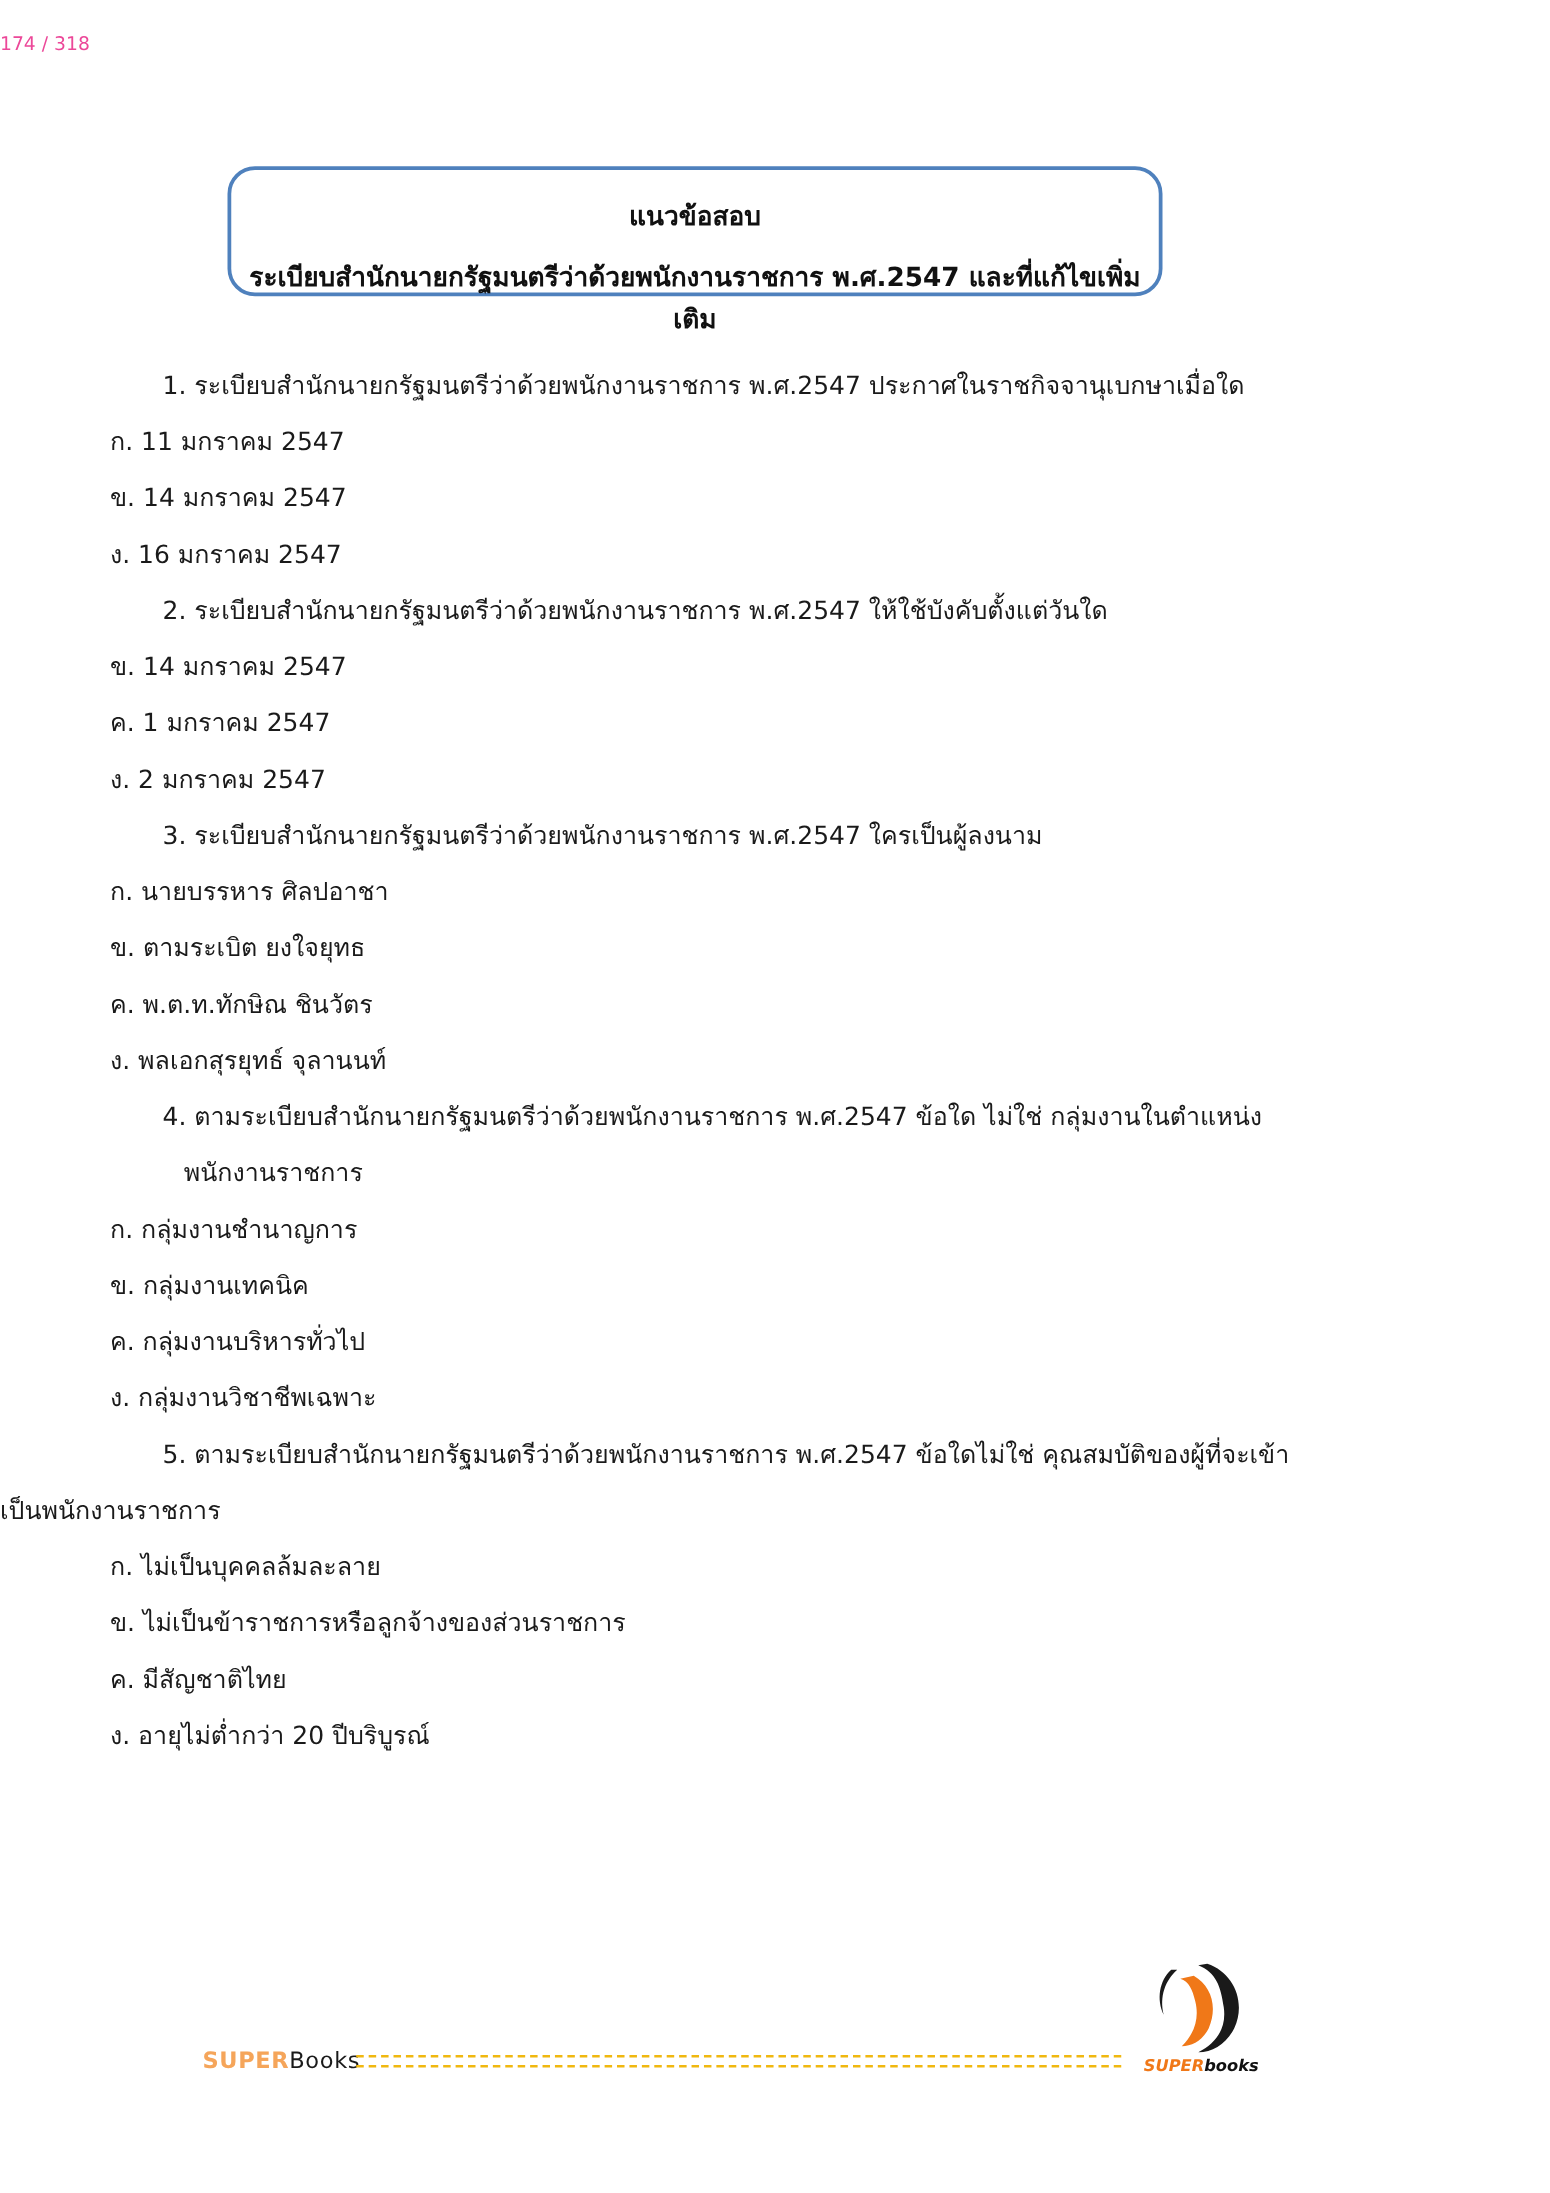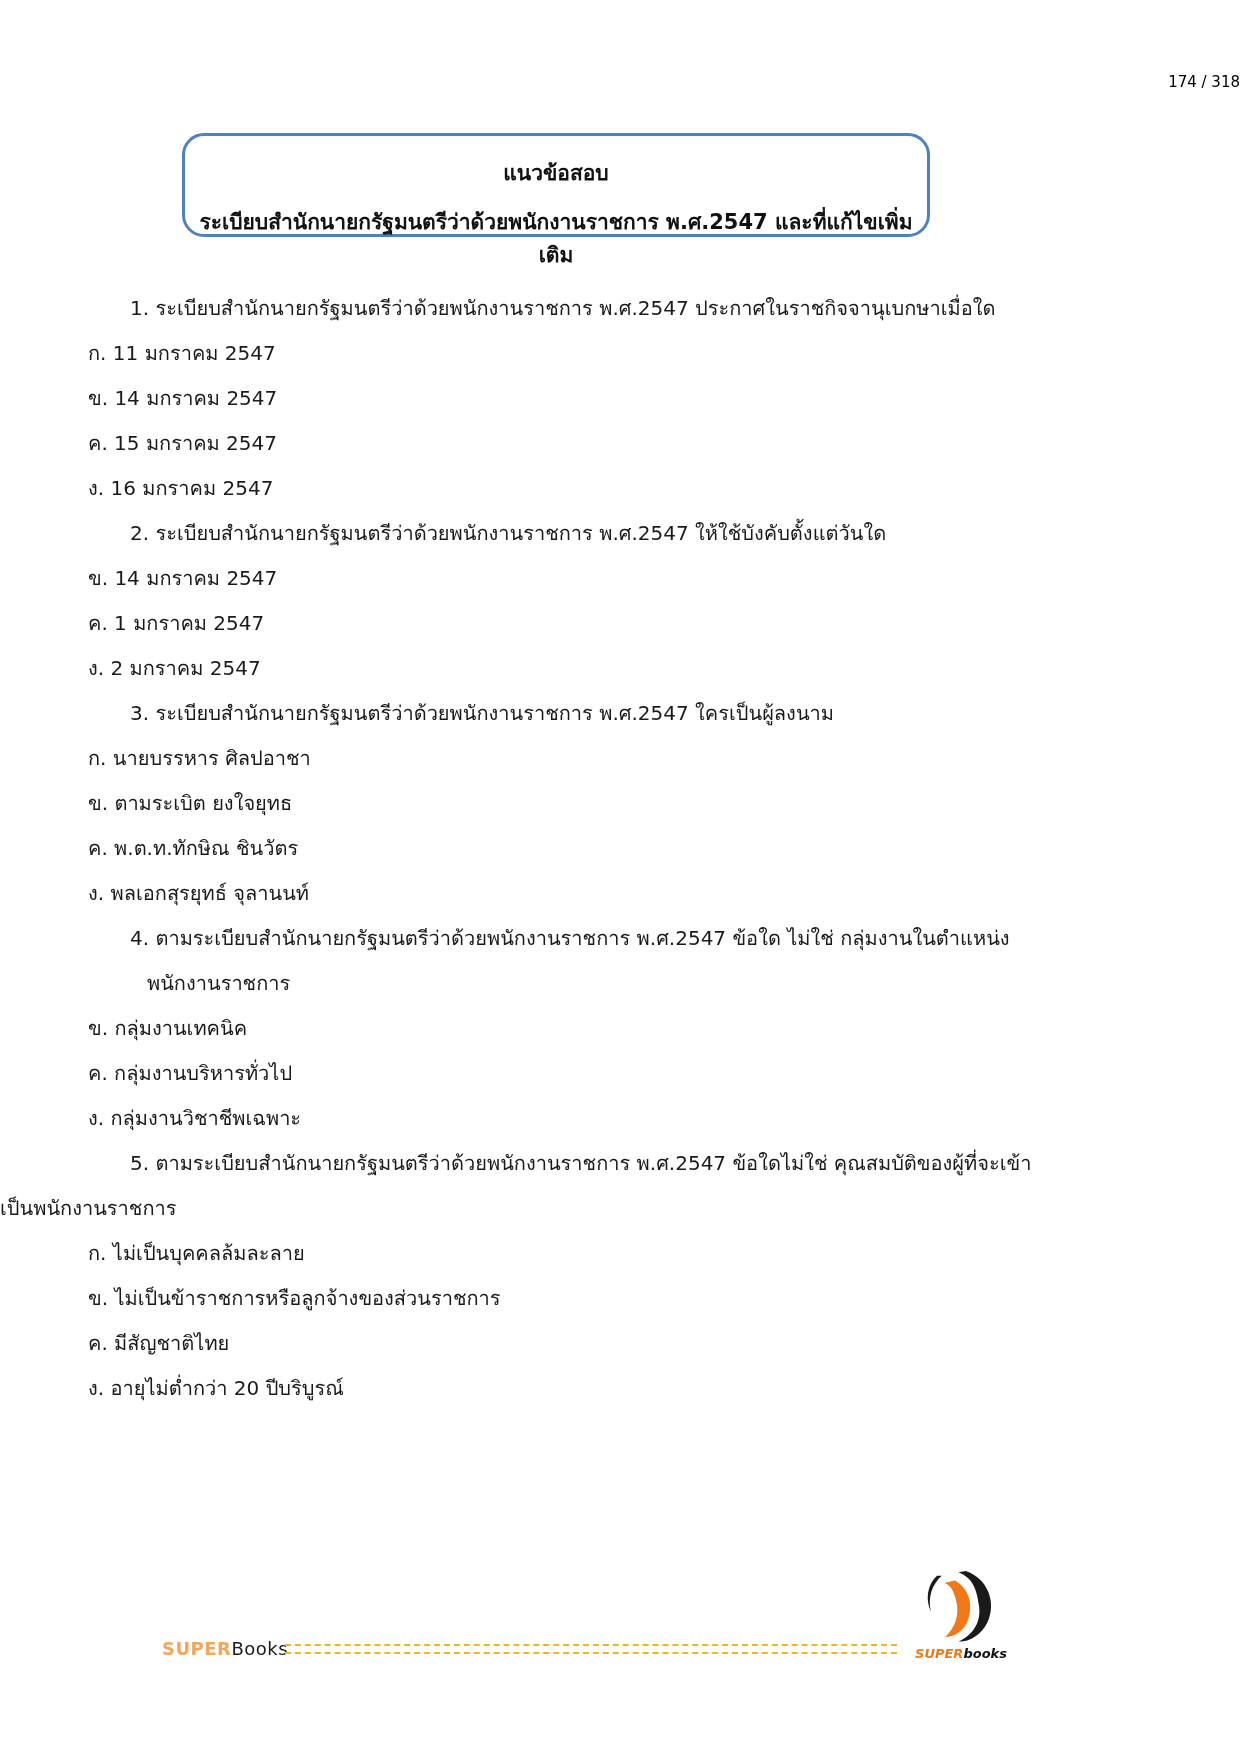--- a/index.html
+++ b/index.html
@@ -1,22 +1,22 @@
 <!DOCTYPE html>
 <html><head>
 <meta charset="utf-8">
 <style>
   html,body{margin:0;padding:0;}
   body{
     width:1240px;height:1754px;position:relative;background:#ffffff;
     font-family:"DejaVu Sans",sans-serif;color:#1a1a1a;
   }
   .page-number{
-    position:absolute;top:26px;left:0;width:100%;text-align:right;
-    font-size:15px;color:#000000;margin-top:47px;
+    position:absolute;top:26px;left:0;width:100%;text-align:left;
+    font-size:15px;color:#ec4899;
   }
   .header-box{
     position:absolute;left:182px;top:133px;width:748px;height:104px;
     border:3px solid #4f81bd;border-radius:22px;background:#ffffff;
     box-sizing:border-box;text-align:center;
   }
   .header-title{
     margin-top:20px;font-size:21px;font-weight:bold;color:#111;
   }
   .header-subtitle{
@@ -56,21 +56,20 @@
   <div class="header-title">แนวข้อสอบ</div>
   <div class="header-subtitle">ระเบียบสำนักนายกรัฐมนตรีว่าด้วยพนักงานราชการ พ.ศ.2547 และที่แก้ไขเพิ่มเติม</div>
 </div>
 
 <div class="doc-body">
 
   <div>
     <div class="line q-line">1. ระเบียบสำนักนายกรัฐมนตรีว่าด้วยพนักงานราชการ พ.ศ.2547 ประกาศในราชกิจจานุเบกษาเมื่อใด</div>
     <div class="line choice">ก. 11 มกราคม 2547</div>
     <div class="line choice">ข. 14 มกราคม 2547</div>
-    <div class="line choice">ค. 15 มกราคม 2547</div>
     <div class="line choice">ง. 16 มกราคม 2547</div>
   </div>
 
   <div>
     <div class="line q-line">2.  ระเบียบสำนักนายกรัฐมนตรีว่าด้วยพนักงานราชการ พ.ศ.2547 ให้ใช้บังคับตั้งแต่วันใด</div>
     <div class="line choice">ข. 14 มกราคม 2547</div>
     <div class="line choice">ค. 1 มกราคม 2547</div>
     <div class="line choice">ง. 2 มกราคม 2547</div>
   </div>
 
@@ -78,20 +77,21 @@
     <div class="line q-line">3. ระเบียบสำนักนายกรัฐมนตรีว่าด้วยพนักงานราชการ พ.ศ.2547 ใครเป็นผู้ลงนาม</div>
     <div class="line choice">ก. นายบรรหาร ศิลปอาชา</div>
     <div class="line choice">ข. ตามระเบิต ยงใจยุทธ</div>
     <div class="line choice">ค. พ.ต.ท.ทักษิณ ชินวัตร</div>
     <div class="line choice">ง. พลเอกสุรยุทธ์ จุลานนท์</div>
   </div>
 
   <div>
     <div class="line q-line">4. ตามระเบียบสำนักนายกรัฐมนตรีว่าด้วยพนักงานราชการ พ.ศ.2547 ข้อใด ไม่ใช่ กลุ่มงานในตำแหน่ง</div>
     <div class="line q-cont-sm">พนักงานราชการ</div>
+    <div class="line choice">ก. กลุ่มงานชำนาญการ</div>
     <div class="line choice">ข. กลุ่มงานเทคนิค</div>
     <div class="line choice">ค. กลุ่มงานบริหารทั่วไป</div>
     <div class="line choice">ง. กลุ่มงานวิชาชีพเฉพาะ</div>
   </div>
 
   <div>
     <div class="line q-line">5. ตามระเบียบสำนักนายกรัฐมนตรีว่าด้วยพนักงานราชการ พ.ศ.2547 ข้อใดไม่ใช่ คุณสมบัติของผู้ที่จะเข้า</div>
     <div class="line q-cont-lg">เป็นพนักงานราชการ</div>
     <div class="line choice">ก. ไม่เป็นบุคคลล้มละลาย</div>
     <div class="line choice">ข. ไม่เป็นข้าราชการหรือลูกจ้างของส่วนราชการ</div>

